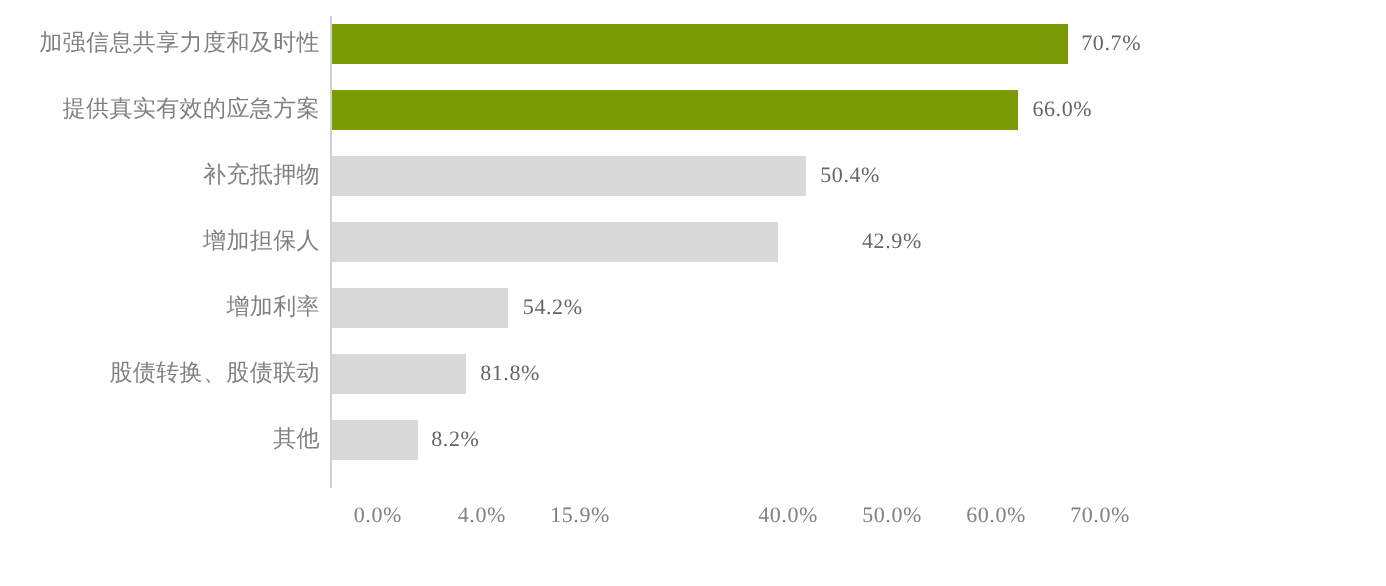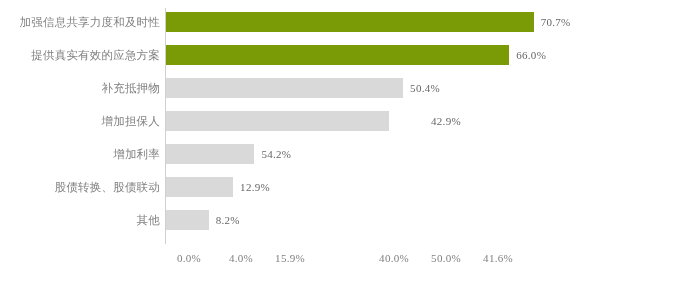--- a/index.html
+++ b/index.html
@@ -109,29 +109,30 @@
   <div class="bar-track" style="top: 111px; width: 343.08px;">
     <div class="bar grey" style="width: 223.08px; background: rgb(217, 217, 217);"></div>
     <div class="bar-value" style="left: 237px; margin-left: 28px;">42.9%</div>
   </div>
   <div class="bar-track" style="top: 144px; width: 208.4px;">
     <div class="bar grey" style="width: 88.4px; background: rgb(217, 217, 217);"></div>
     <div class="bar-value" style="left: 95.4px;">54.2%</div>
   </div>
   <div class="bar-track" style="top: 177px; width: 187.08px;">
     <div class="bar grey" style="width: 67.08px; background: rgb(217, 217, 217);"></div>
-    <div class="bar-value" style="left: 74.08px;">12.9%</div>
+    <div class="bar-value" style="left: 74.08px;">81.8%</div>
   </div>
   <div class="bar-track" style="top: 210px; width: 162.64px;">
     <div class="bar grey" style="width: 42.64px; background: rgb(217, 217, 217);"></div>
     <div class="bar-value" style="left: 49.64px;">8.2%</div>
   </div>
 
   <div class="axis-line"></div>
 
   <div class="axis-tick-label" style="left:166px">0.0%</div>
   <div class="axis-tick-label" style="left:218px">4.0%</div>
   <div class="axis-tick-label" style="left:270px">15.9%</div>
   <div class="axis-tick-label" style="left:374px">40.0%</div>
   <div class="axis-tick-label" style="left:426px">50.0%</div>
-  <div class="axis-tick-label" style="left:478px">41.6%</div>
+  <div class="axis-tick-label" style="left:478px">60.0%</div>
+  <div class="axis-tick-label" style="left:530px">70.0%</div>
 
 </div>
 
 </body></html>

